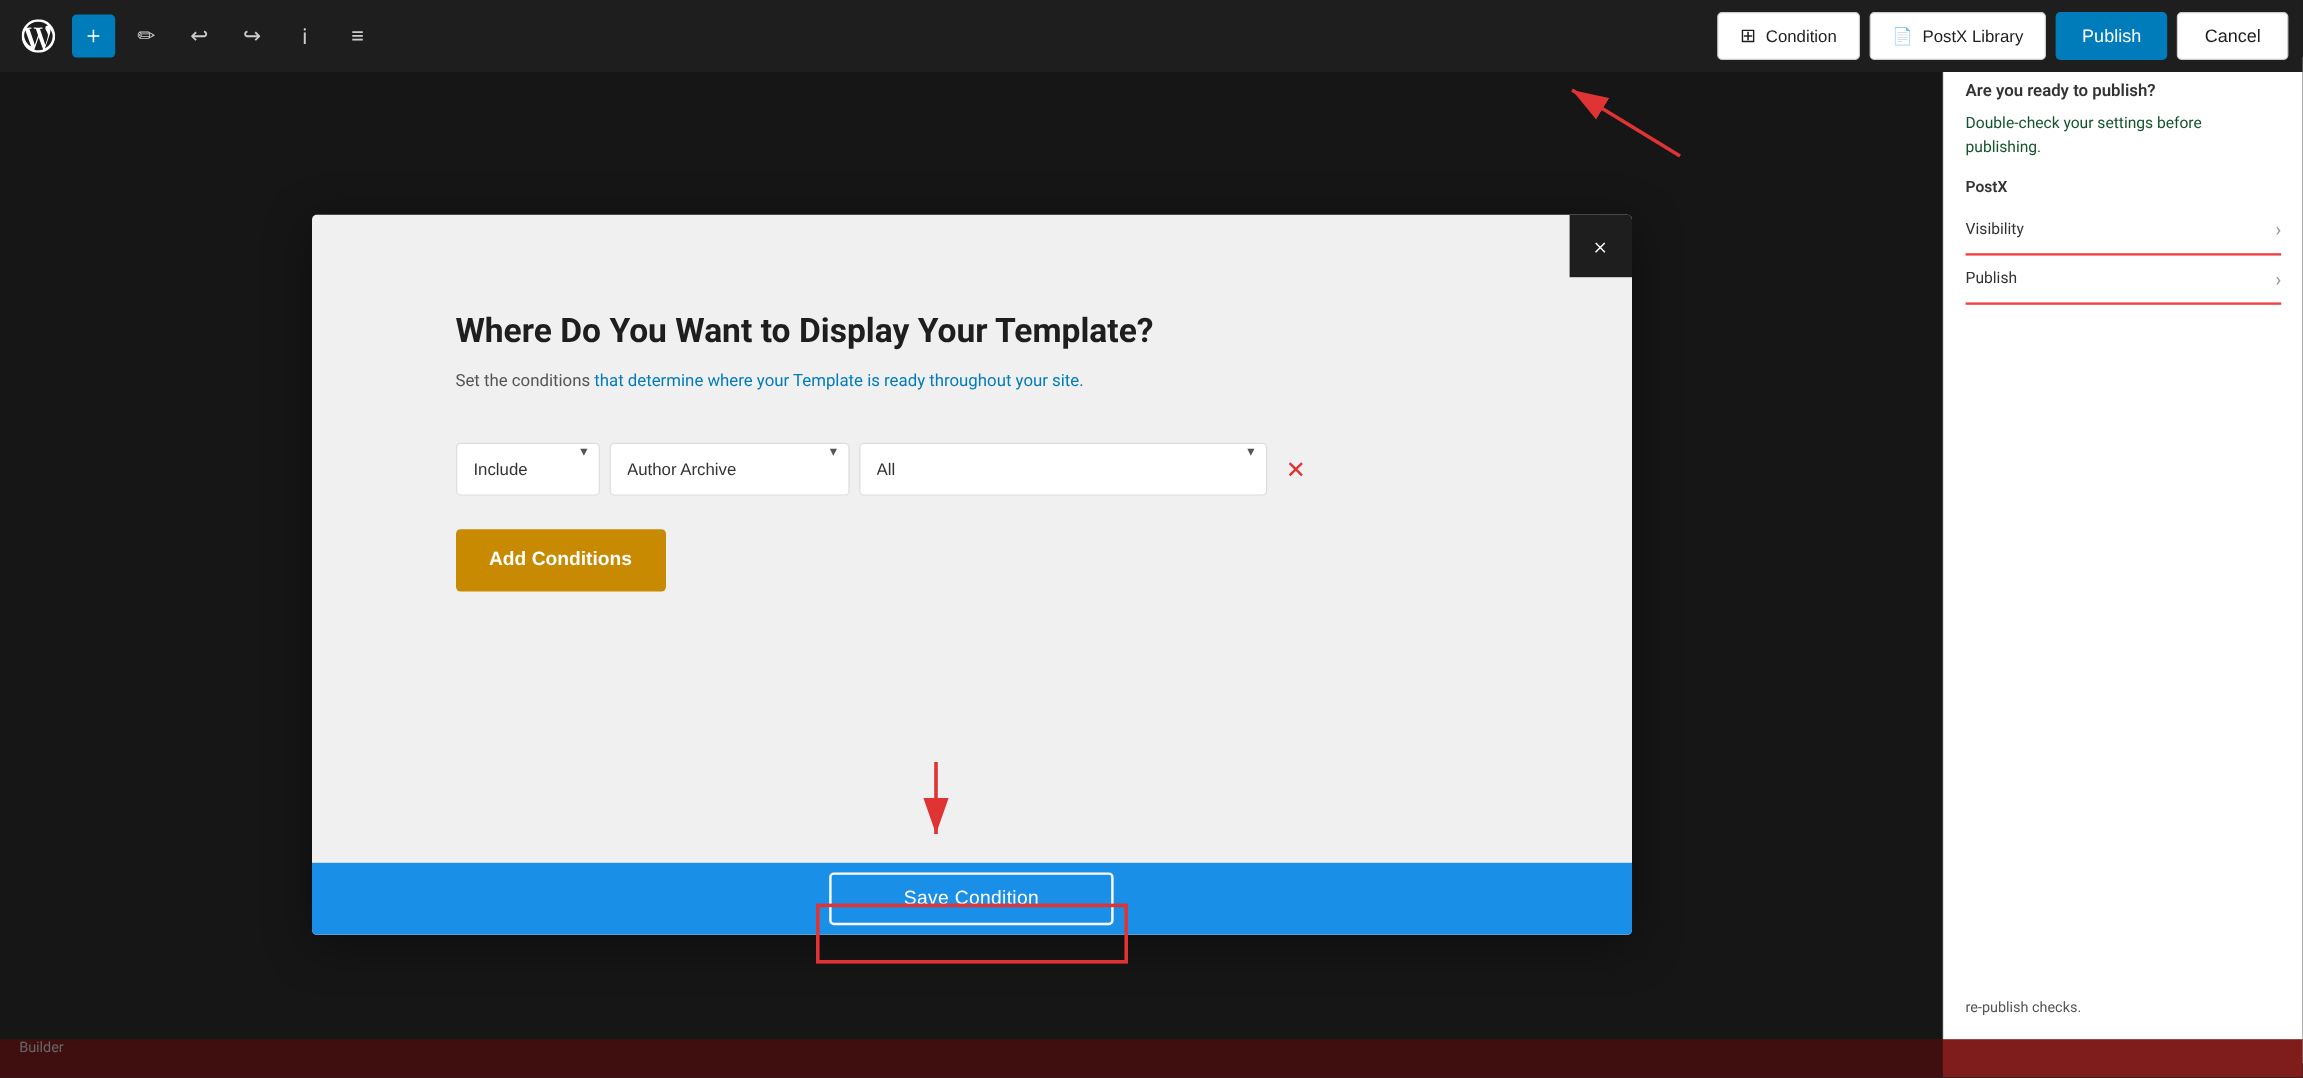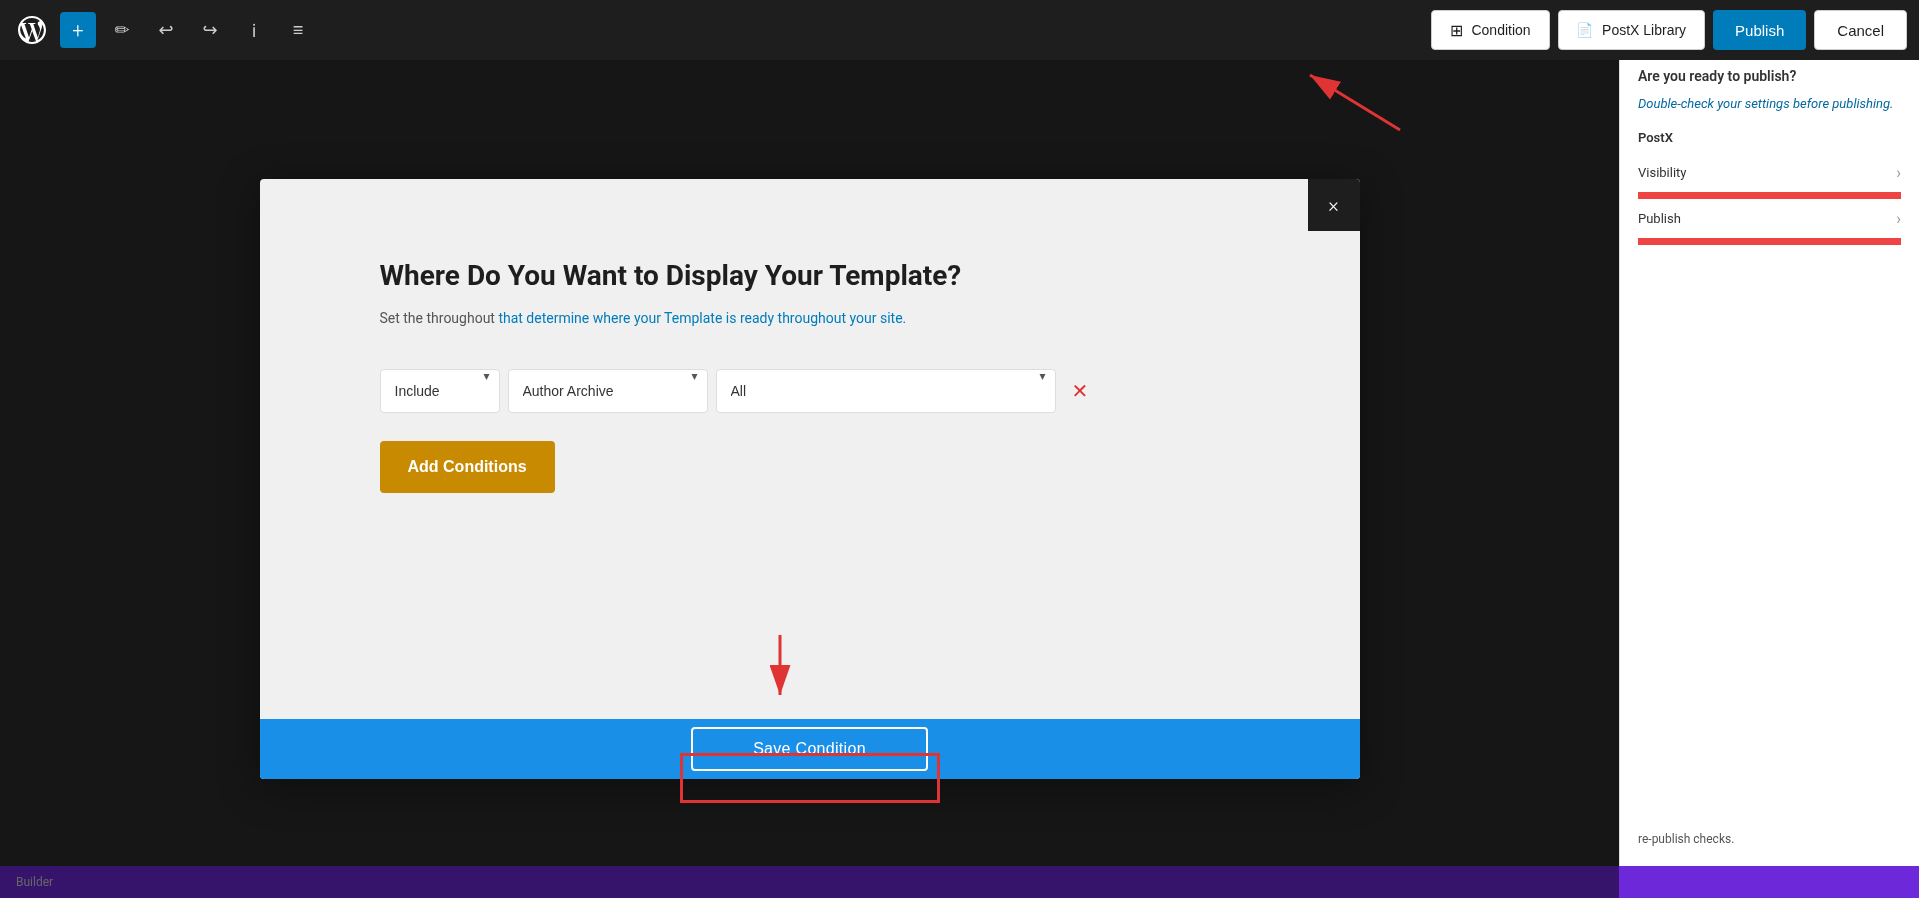--- a/index.html
+++ b/index.html
@@ -123,31 +123,30 @@
       overflow: hidden;
     }
     .right-panel-title {
       font-size: 14px;
       font-weight: 600;
       margin-bottom: 10px;
       color: #333;
     }
     .right-panel-text {
       font-size: 13px;
-      color: #0369a1;
+      color: #14532d;
       line-height: 1.5;
       margin-bottom: 16px;
-      font-style: italic;
     }
     .right-panel-row {
       display: flex;
       align-items: center;
       justify-content: space-between;
       padding: 10px 0;
-      border-bottom: 7px solid #ef4444;
+      border-bottom: 2px solid #ef4444;
       font-size: 13px;
     }
     .right-panel-chevron {
       color: #999;
       font-size: 16px;
     }
     .right-panel-footer {
       position: absolute;
       bottom: 40px;
       left: 18px; right: 18px;
@@ -301,23 +300,23 @@
       height: 100%;
       pointer-events: none;
       z-index: 200;
     }
 
     
     .bottom-bar {
       position: absolute;
       bottom: 0; left: 0; right: 0;
       height: 32px;
-      background: #6d28d9;
-      display: flex;
-      align-items: center;
+      background: #7f1d1d;
+      display: flex;
+      align-items: flex-start;
       padding: 0 16px;
       color: #ccc;
       font-size: 12px;
       z-index: 5;
     }
   </style>
 </head>
 <body>
 
 <div class="toolbar">
@@ -379,21 +378,21 @@
 <div class="modal-overlay">
   <div class="modal">
 
     <div class="modal-close">
       <span>×</span>
     </div>
 
     <div class="modal-body">
       <div class="modal-title">Where Do You Want to Display Your Template?</div>
       <div class="modal-subtitle">
-        <span>Set the throughout </span><a href="#">that determine where your Template is ready throughout your site.</a>
+        <span>Set the conditions </span><a href="#">that determine where your Template is ready throughout your site.</a>
       </div>
 
       
       <div class="condition-row">
 
         <div class="select-wrapper">
           <select class="select-include">
             <option>Include</option>
             <option>Exclude</option>
           </select>

